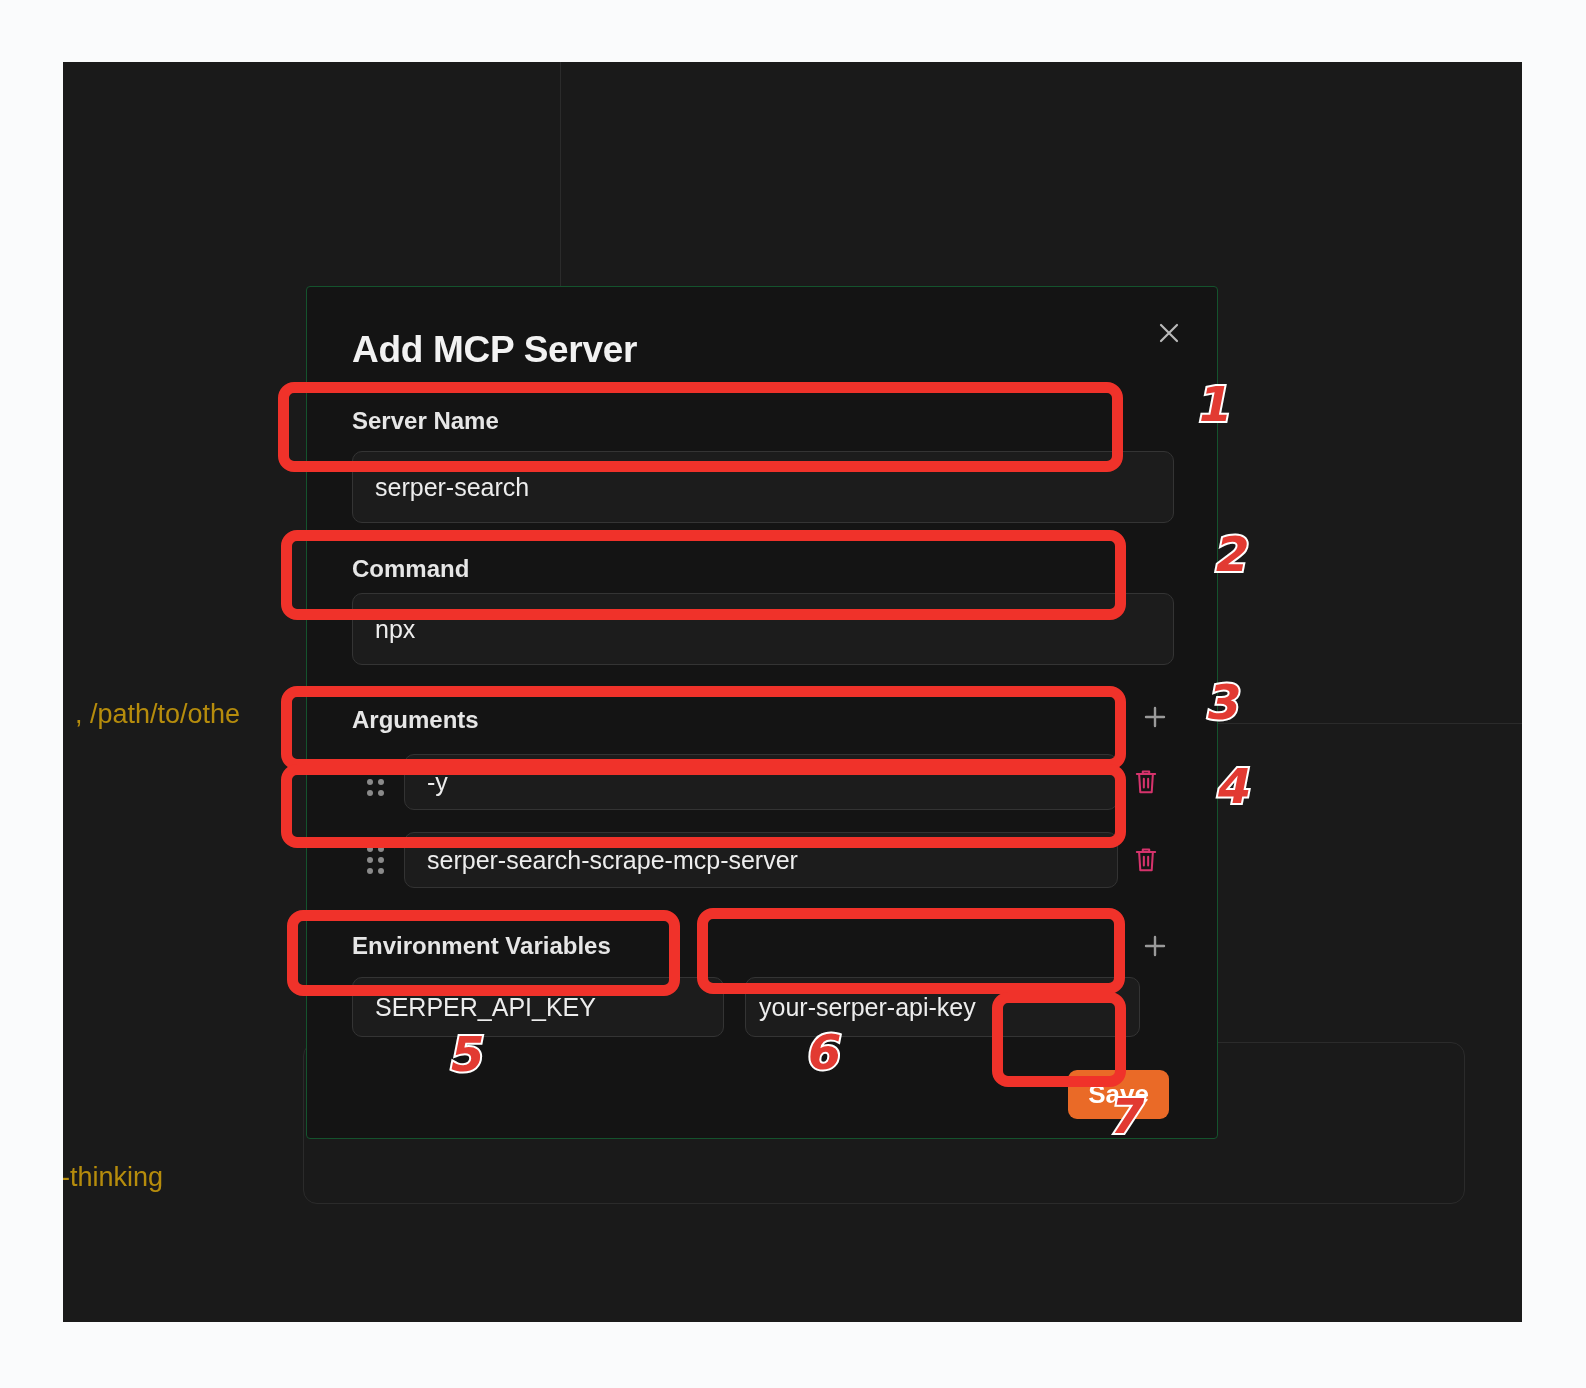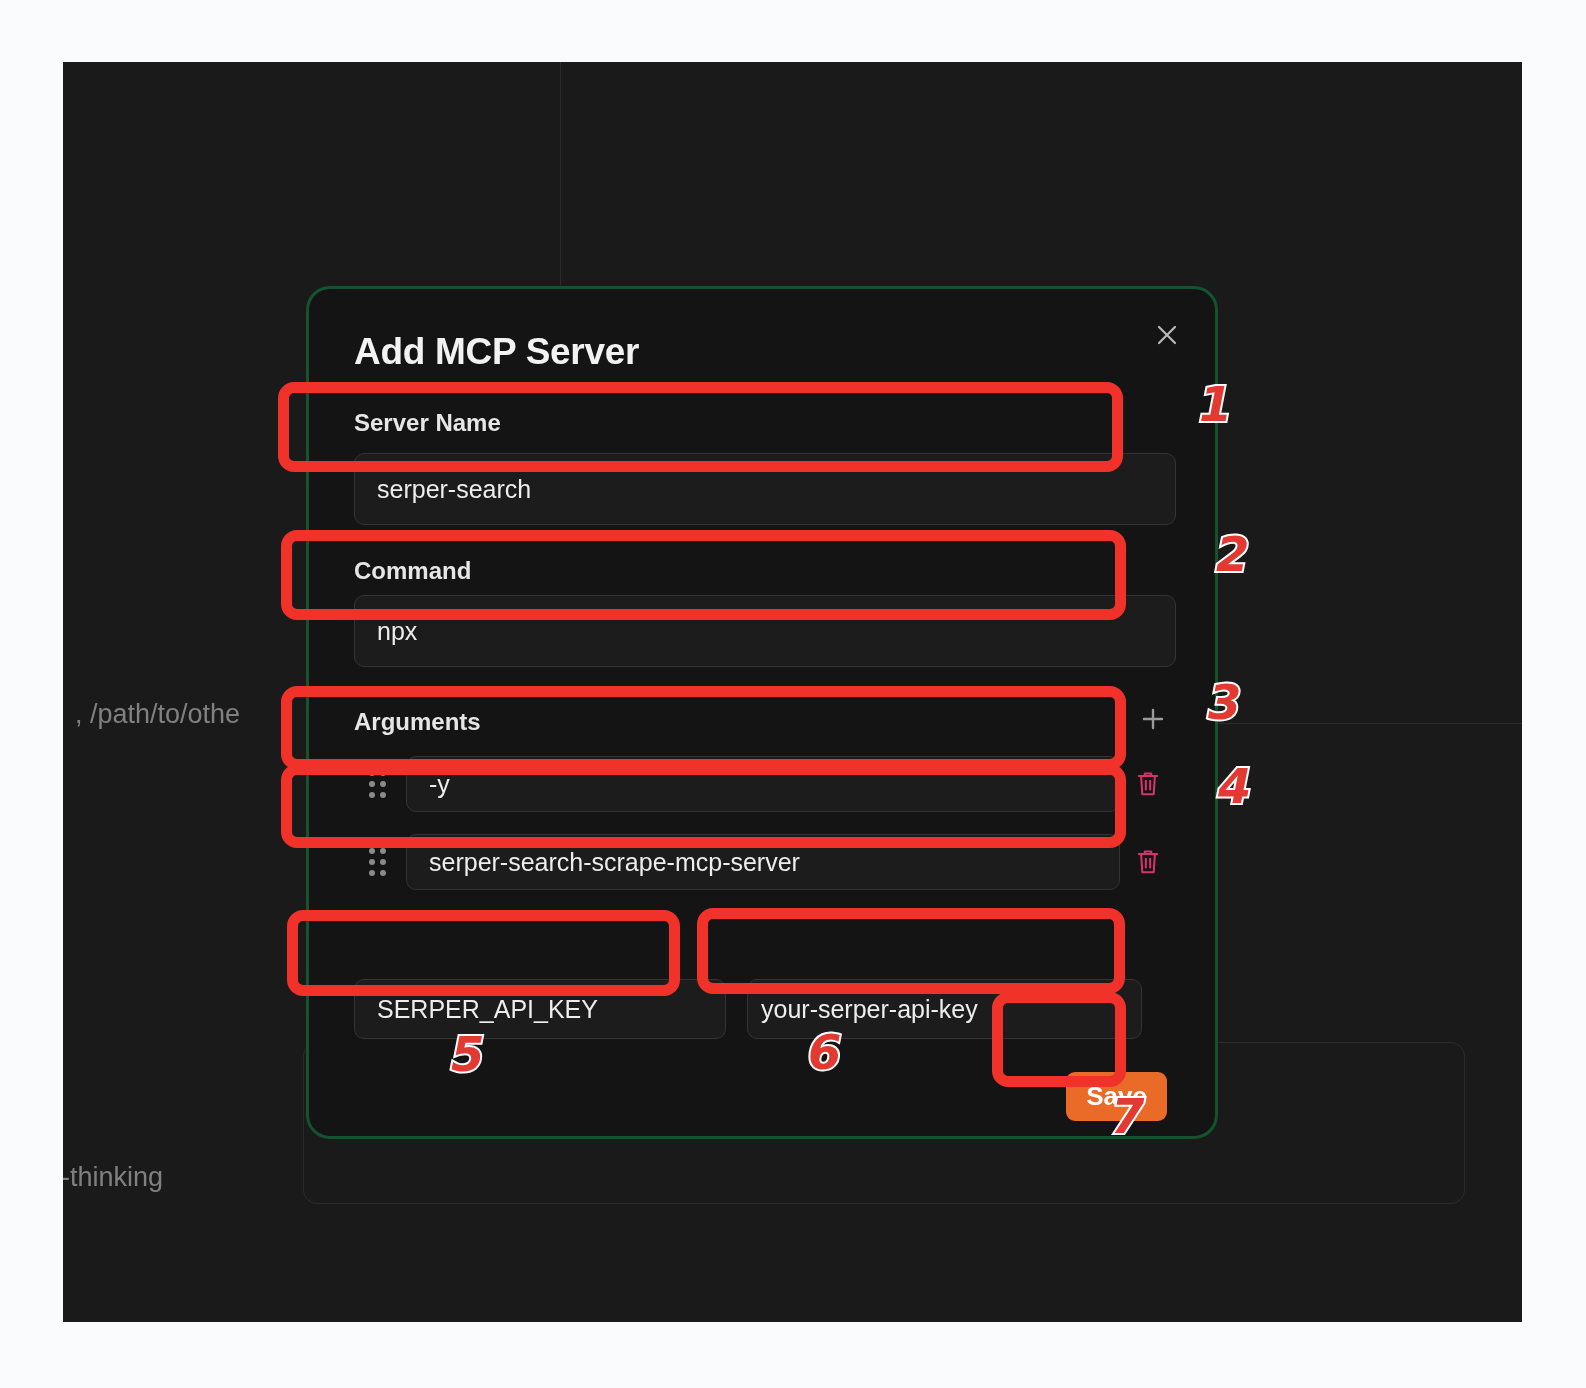--- a/index.html
+++ b/index.html
@@ -27,21 +27,21 @@
     top: 62px;
     width: 1459px;
     height: 1260px;
     background: #1a1a1a;
     overflow: hidden;
   }
 
   
   .bg-text {
     position: absolute;
-    color: #a3a3a3;
+    color: #eab308;
     font-size: 27px;
     font-family: "Liberation Sans", sans-serif;
     white-space: nowrap;
     opacity: .75;
   }
   #bg-path-text   { left: 12px;  top: 637px; }
   #bg-thinking-text { left: -2px; top: 1100px; text-align: right; }
 
   .bg-panel-edge {
     position: absolute;
@@ -53,22 +53,22 @@
   #bg-edge-b { left: 240px; top: 980px; width: 1160px; height: 160px; }
 
   
   #modal {
     position: absolute;
     left: 243px;
     top: 224px;
     width: 912px;
     height: 853px;
     background: #141414;
-    border: 3px solid #14532d;
-    border-radius: 24px;
+    border: 1px solid #14532d;
+    border-radius: 4px;
     box-sizing: border-box;
   }
 
   #modal-title {
     position: absolute;
     left: 45px;
     top: 42px;
     font-size: 37px;
     font-weight: bold;
     color: #f2f2f2;
@@ -297,20 +297,28 @@
             </span>
         </span>
         <input class="arg-input" value="serper-search-scrape-mcp-server" style="">
         <span class="trash-btn">
           <svg width="26" height="28" viewBox="0 0 24 26" aria-hidden="true">
             <path d="M3.5 5.5 H20.5 M9 5.5 V3.2 h6 V5.5 M5.6 5.5 l1.1 17 h10.6 l1.1 -17 M10 10 v8 M14 10 v8" stroke="#d6336c" stroke-width="1.9" fill="none" stroke-linecap="round" stroke-linejoin="round"></path>
           </svg>
         </span>
       </div>
 
+      <div class="section-header" style="top:642px; height:34px;">
+        <span class="section-title">Environment Variables</span>
+        <span class="add-btn">
+          <svg width="26" height="26" viewBox="0 0 26 26" aria-hidden="true">
+            <path d="M13 4 L13 22 M4 13 L22 13" stroke="#9a9a9a" stroke-width="2.4" stroke-linecap="round" fill="none"></path>
+          </svg>
+        </span>
+      </div>
 
       <input class="txt-input" id="env-key-input" value="SERPER_API_KEY" style="">
       <input class="txt-input" id="env-val-input" value="your-serper-api-key" style="">
 
       <button id="save-button">Save</button>
 
     </div>
 
     <div class="anno-box" style="left:215px;  top:320px;  width:845px; height:90px;"></div>
     <div class="anno-box" style="left:218px;  top:468px;  width:845px; height:90px;"></div>

